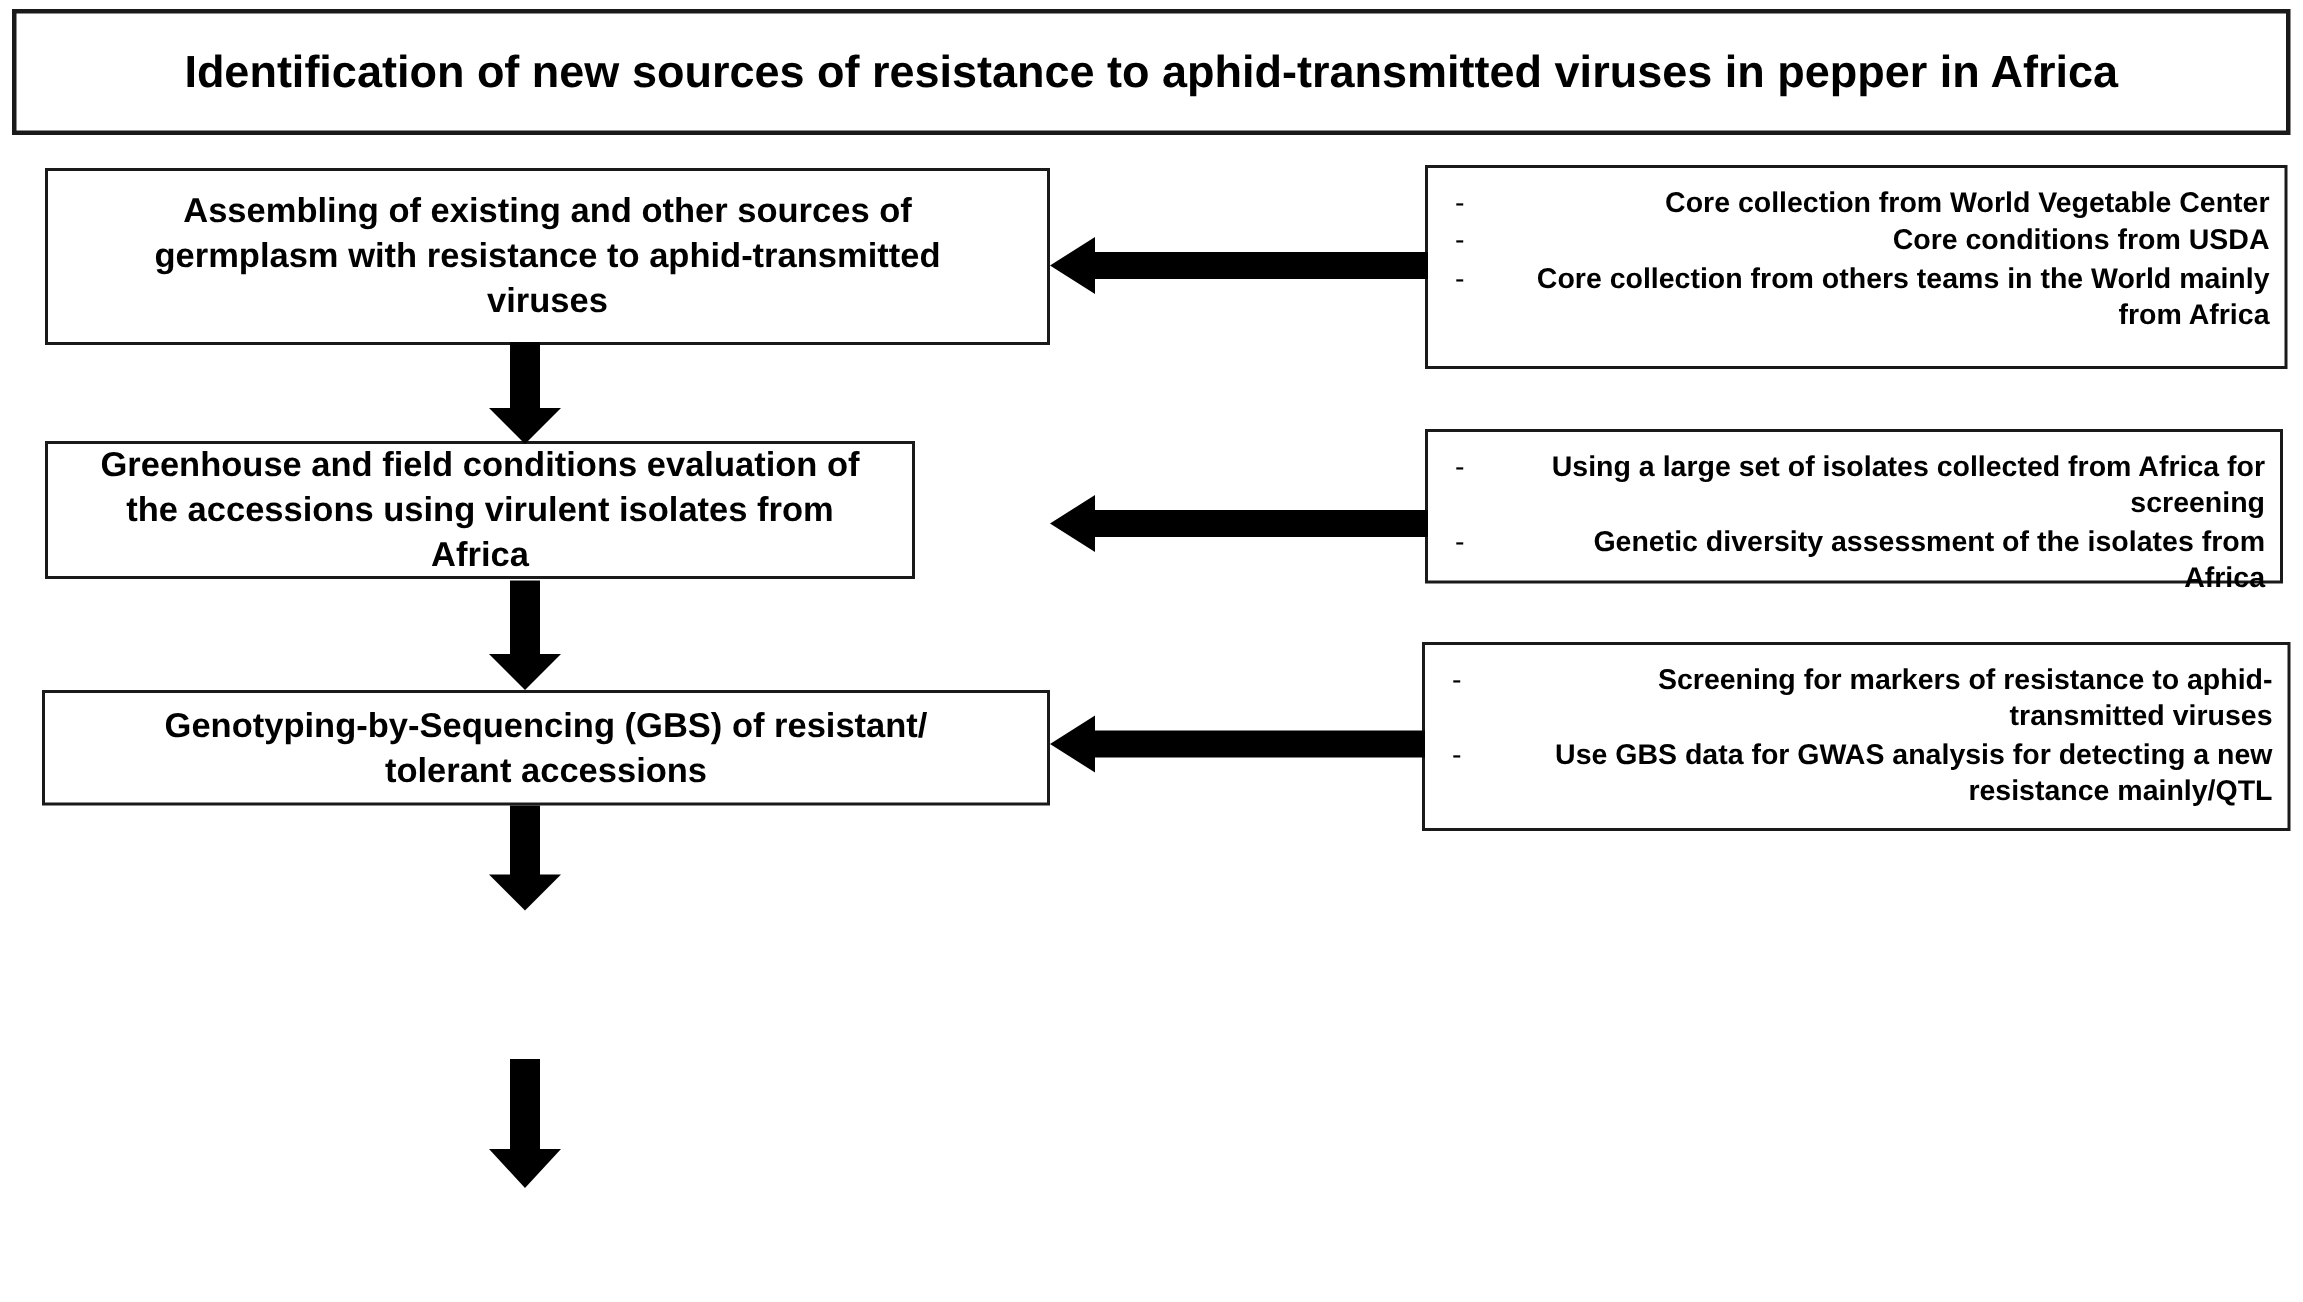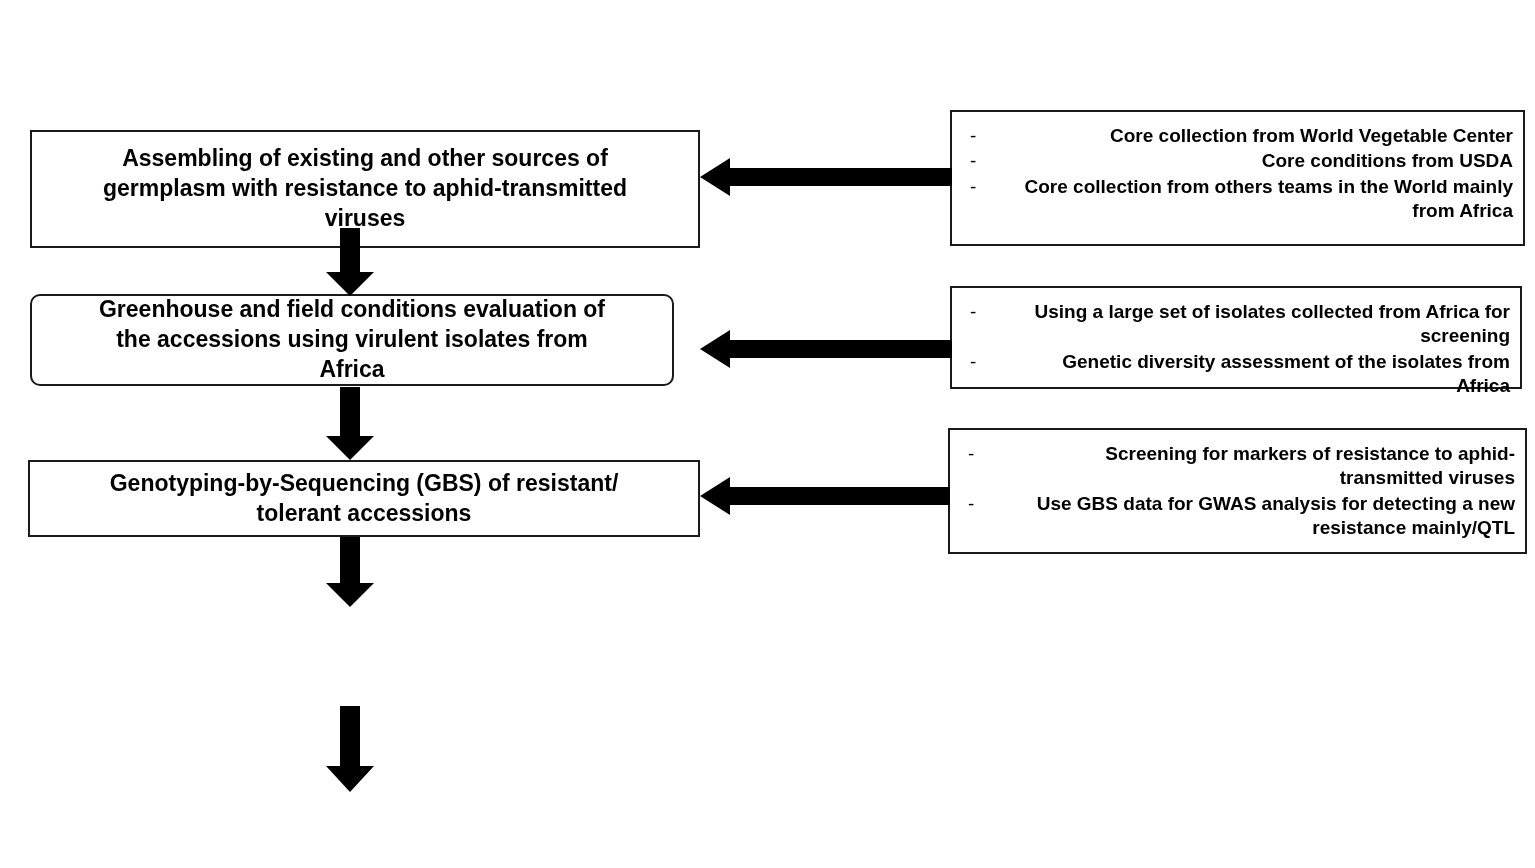--- a/index.html
+++ b/index.html
@@ -45,22 +45,22 @@
     height: 84px;
     border-width: 3px;
   }
   #title-box .box-text {
     font-size: 30px;
     line-height: 1.1;
   }
   
   .process .box-text { font-size: 23px; }
 
-  #process-1 { left: 30px;  top: 130px; width: 670px; height: 118px; }
-  #process-2 { left: 30px;  top: 294px; width: 644px; height: 92px; border-radius: 10px;  }
+  #process-1 { left: 30px;  top: 112px; width: 670px; height: 118px; }
+  #process-2 { left: 30px;  top: 294px; width: 580px; height: 92px;  }
   #process-3 { left: 28px;  top: 460px; width: 672px; height: 77px; align-items: center;  }
   #process-4 { left: 22px;  top: 606px; width: 666px; height: 100px; }
   #process-5 { left: 20px;  top: 791px; width: 678px; height: 72px;  }
 
   #process-5 .box-text { font-size: 22px; letter-spacing: -0.3px; }
 
   
   .note {
     position: absolute;
     box-sizing: border-box;
@@ -104,20 +104,23 @@
   .arrow-left {
     position: absolute;
     overflow: visible;
   }
 </style>
 </head>
 <body>
 
 <div id="canvas">
 
+  <div class="box" id="title-box">
+    <div class="box-text">Identification of new sources of resistance to aphid-transmitted viruses in pepper in Africa</div>
+  </div>
 
   <div class="box process" id="process-1">
     <div class="box-text">Assembling of existing and other sources of
 germplasm with resistance to aphid-transmitted
 viruses</div>
   </div>
 
   <div class="box process" id="process-2">
     <div class="box-text">Greenhouse and field conditions evaluation of
 the accessions using virulent isolates from

